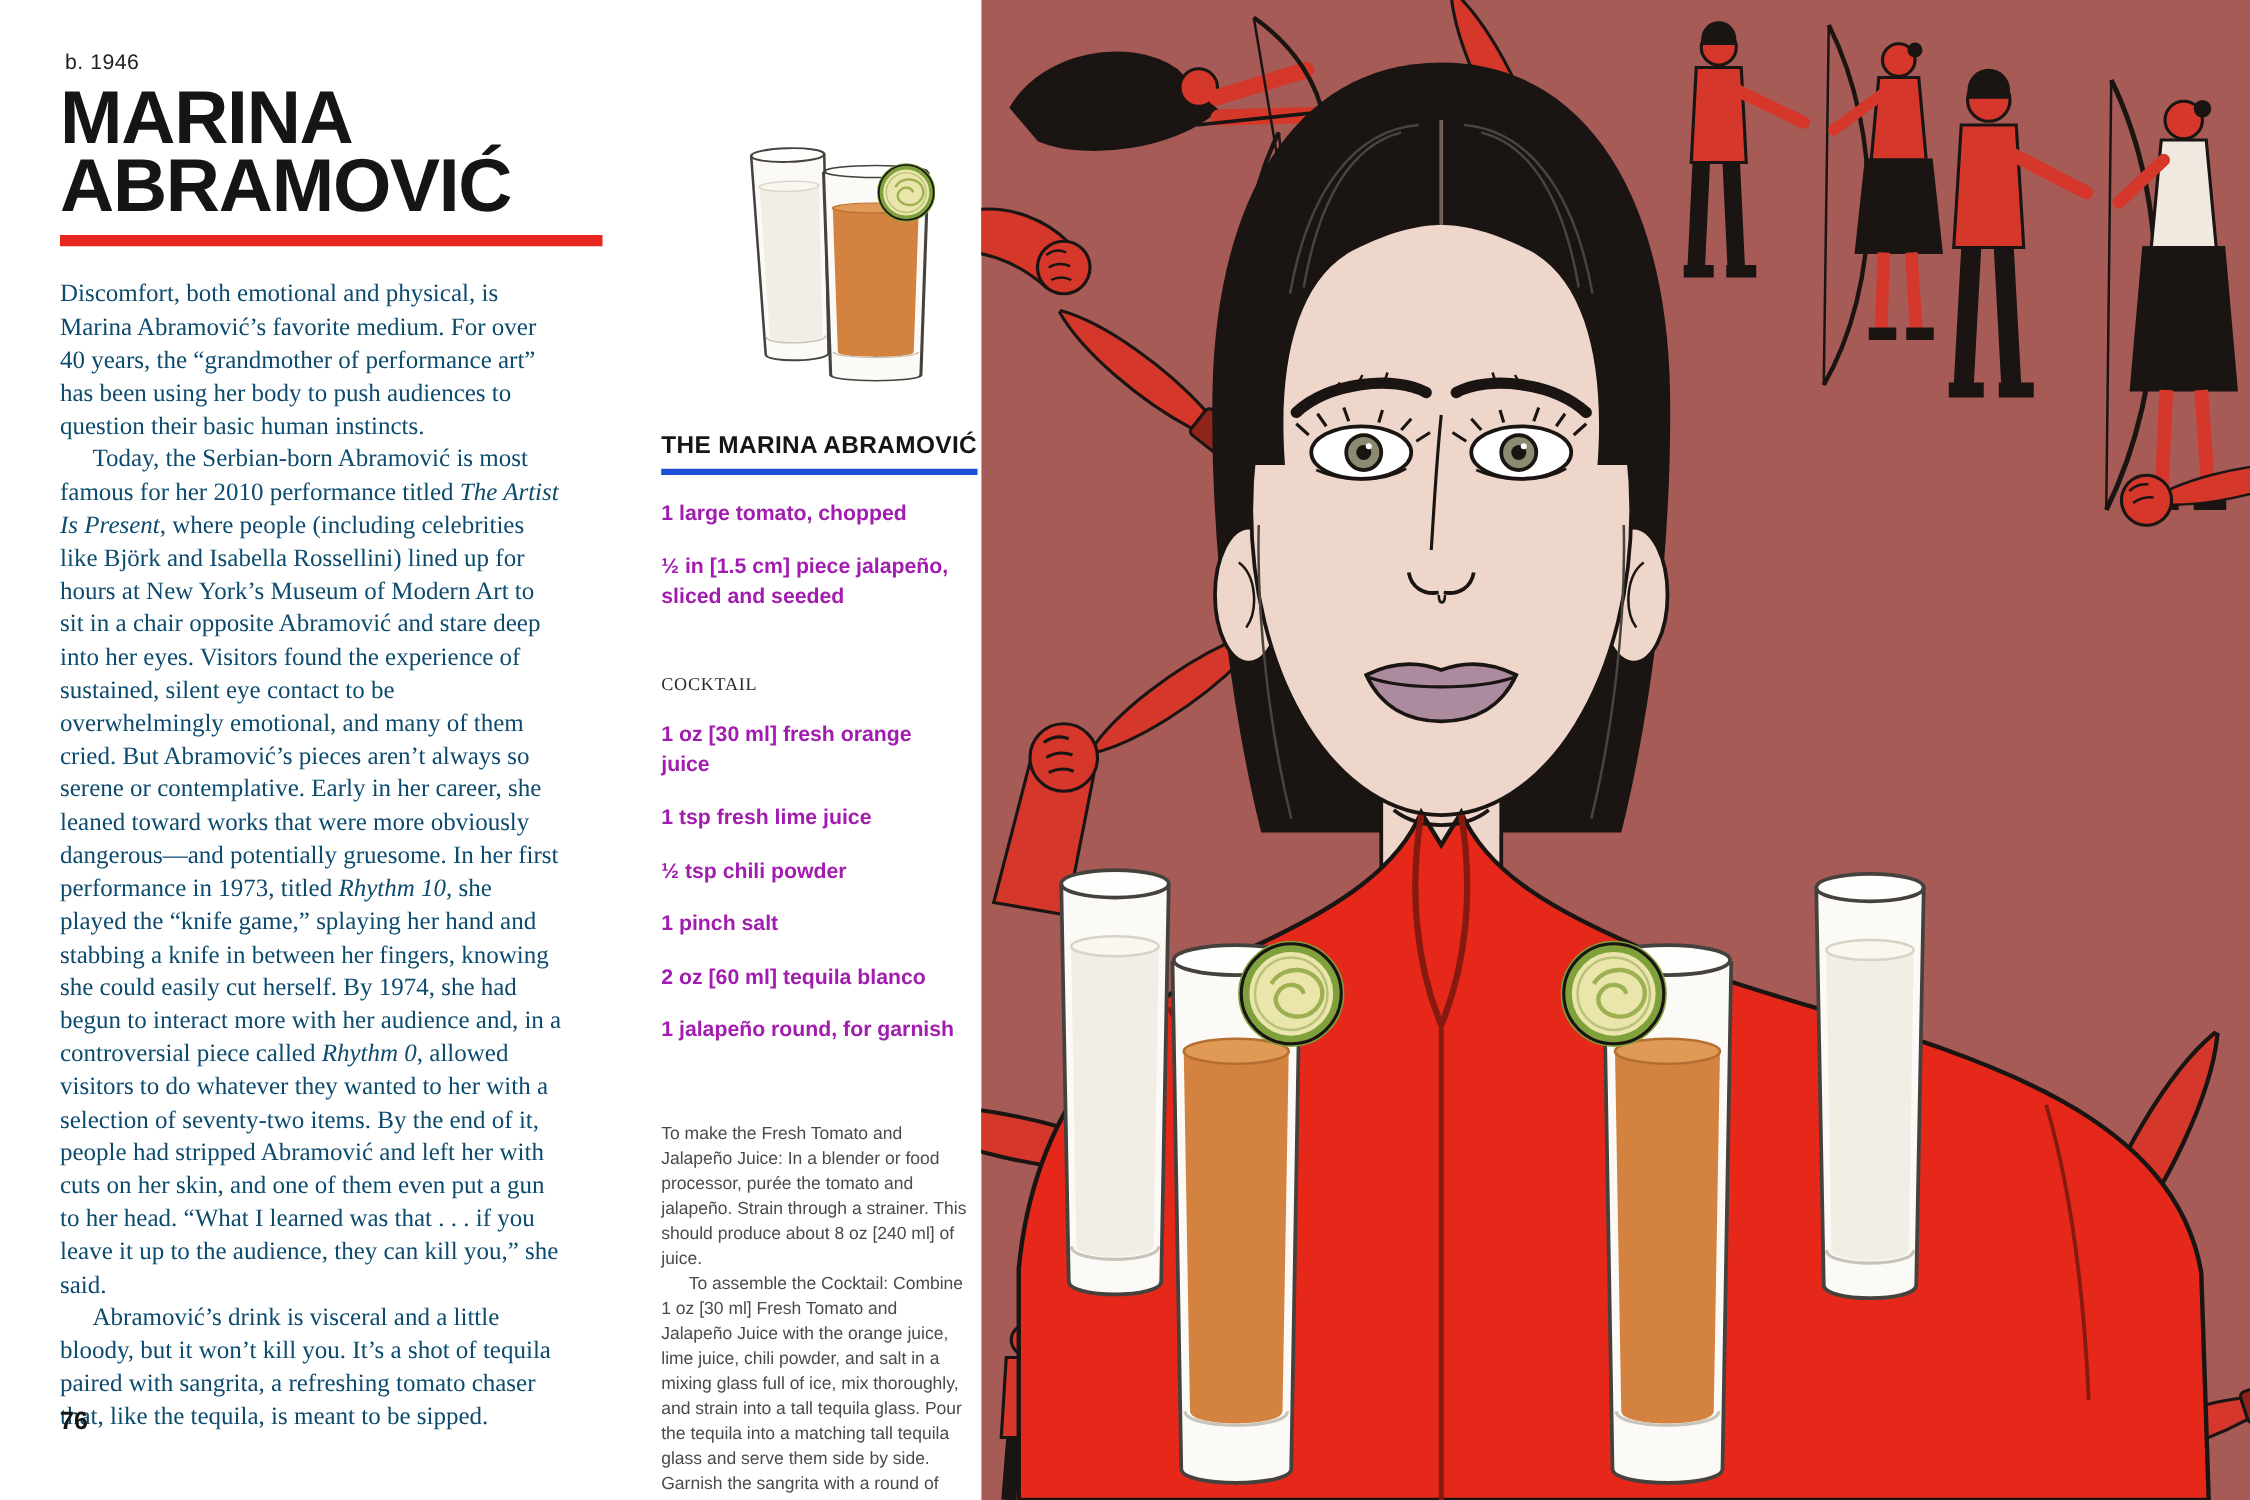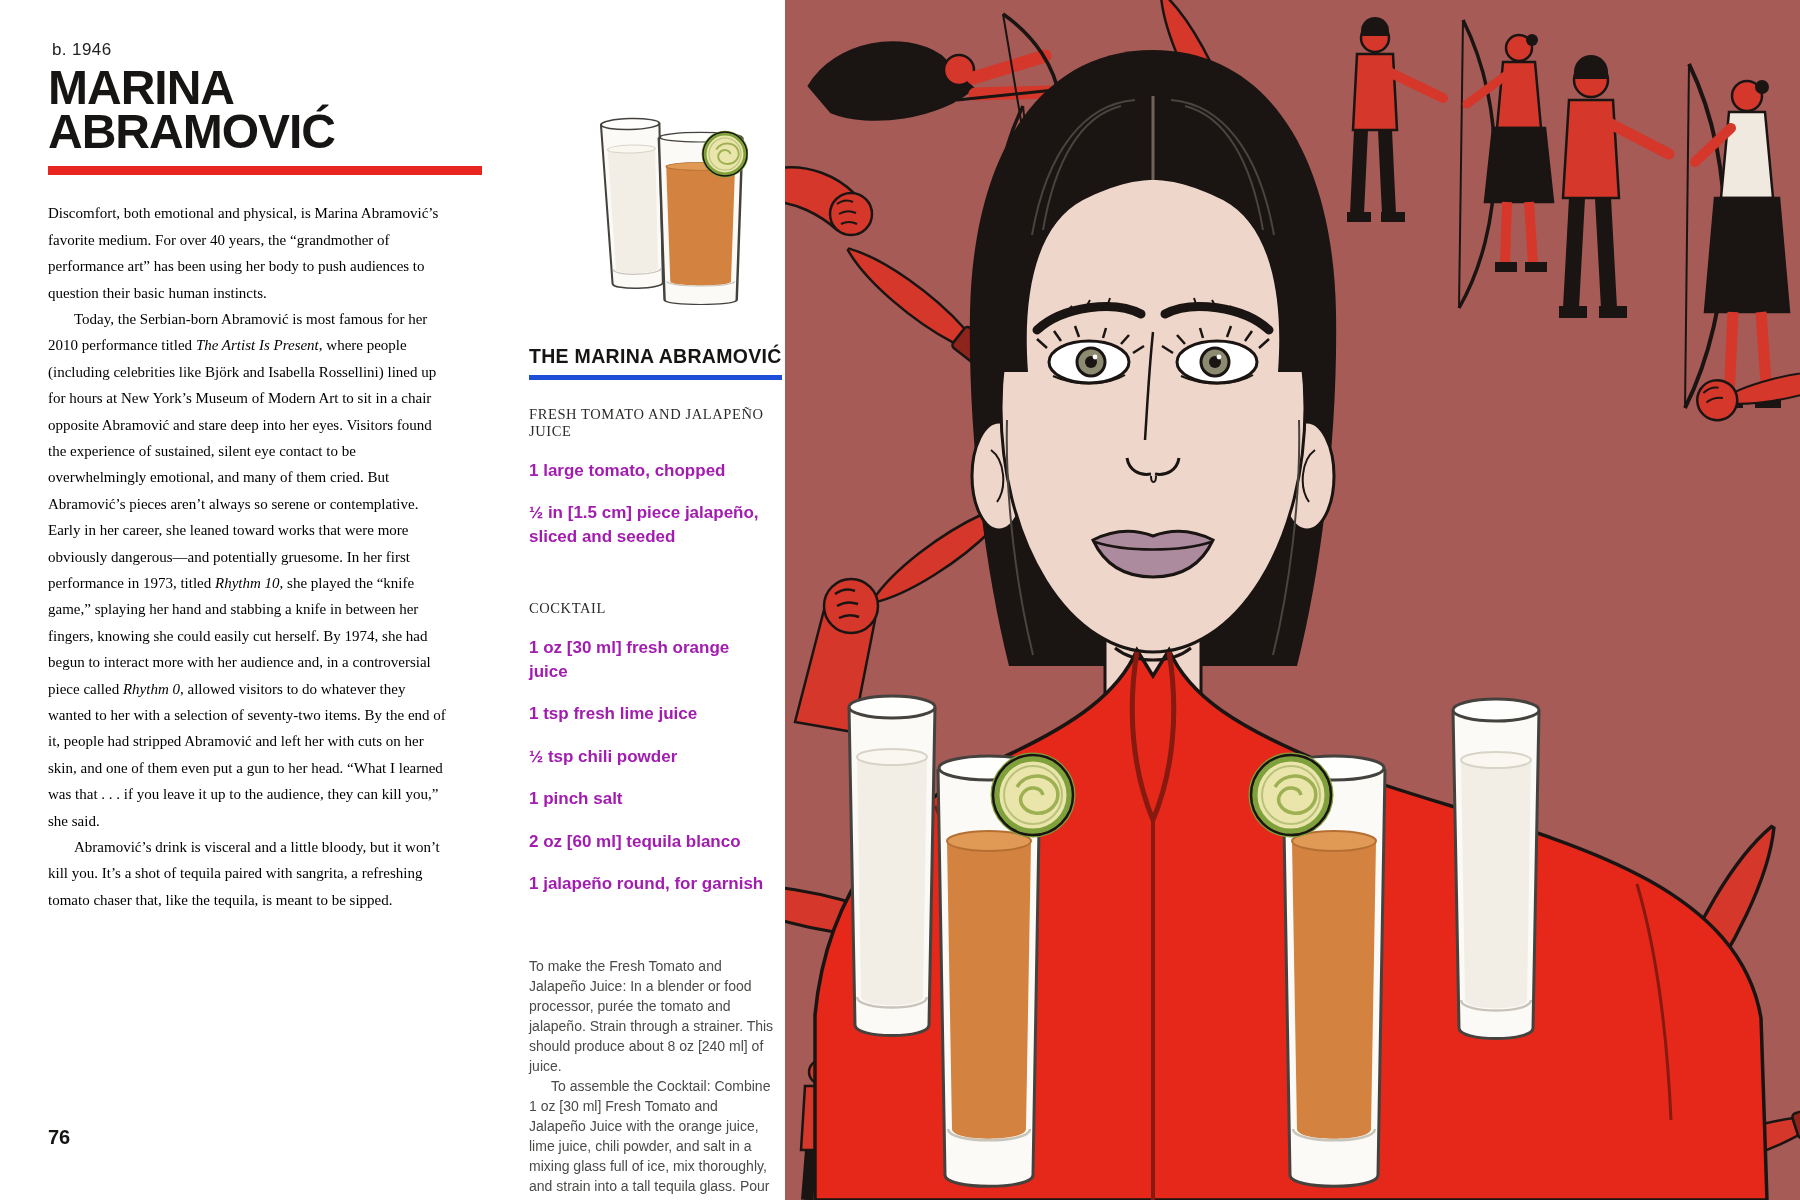--- a/index.html
+++ b/index.html
@@ -6,23 +6,23 @@
     --accent-red:#e8251f; --illustration-bg:#a65b57; --figure-red:#d5372a;
     --jacket-red:#e6281a; --hair-black:#1a1512; --skin:#eed6ca; --lips:#ab8b9d;
     --drink-orange:#d3823f; --garnish-green:#7fa13c; --ink:#1a1512;
     --text-dark:#232220; --text-gray:#4a4a48;
   }
   html,body{margin:0;padding:0}
   body{width:1800px;height:1200px;position:relative;background:#fff;overflow:hidden;
        font-family:"Liberation Sans",sans-serif;color:var(--text-dark)}
   .article{position:absolute;left:48px;top:40px;width:401px}
   .birth{font-family:Liberation Sans, sans-serif;font-size:17px;letter-spacing:.4px;margin:0 0 6px 4px;color:var(--text-dark)}
-  .title{font-size:48px;font-weight:800;letter-spacing:-1px;line-height:.92;margin:0;color:#161513}
+  .title{font-size:60px;font-weight:800;letter-spacing:-1px;line-height:.92;margin:0;color:#161513}
   .rule{width:434px;height:9px;background:var(--accent-red);margin-top:12px}
-  .bodytext{margin-top:25px;font-family:"Liberation Serif",serif;font-size:15px;line-height:26.4px;color:#000000}
+  .bodytext{margin-top:25px;font-family:"Liberation Serif",serif;font-size:20px;line-height:26.4px;color:#0c4a6e}
   .bodytext p{margin:0}
   .bodytext p.indent{text-indent:26px}
   .bodytext em{font-style:italic}
   .pagenum{position:absolute;left:48px;top:1126px;font-size:20px;font-weight:bold;color:#161513}
   .spot{position:absolute;left:598px;top:110px}
   .recipe{position:absolute;left:529px;top:345px;width:258px}
   .recipe-heading{font-size:19.5px;font-weight:800;letter-spacing:.3px;color:#161513;margin:0;
       display:inline-block;border-bottom:5px solid #1d4ed8;padding-bottom:7px}
   .sublabel{font-family:"Liberation Serif",serif;font-size:14.5px;letter-spacing:.6px;color:#2c2b29;margin:26px 0 0}
   .sublabel.cocktail{margin-top:52px}
@@ -96,21 +96,20 @@
     <g transform="translate(60,22) scale(0.82,0.4)">
       <use href="#oglass"></use>
     </g>
     <g transform="translate(127,44) scale(0.55)">
       <use href="#garnish"></use>
     </g>
   </svg>
 
   <section class="recipe">
     <h2 class="recipe-heading">THE MARINA ABRAMOVIĆ</h2>
-    <p class="sublabel">FRESH TOMATO AND JALAPEÑO JUICE</p>
     <p class="ing">1 large tomato, chopped</p>
     <p class="ing">½ in [1.5 cm] piece jalapeño, sliced and seeded</p>
     <p class="sublabel cocktail">COCKTAIL</p>
     <p class="ing">1 oz [30 ml] fresh orange juice</p>
     <p class="ing">1 tsp fresh lime juice</p>
     <p class="ing">½ tsp chili powder</p>
     <p class="ing">1 pinch salt</p>
     <p class="ing">2 oz [60 ml] tequila blanco</p>
     <p class="ing">1 jalapeño round, for garnish</p>
     <div class="instructions">

